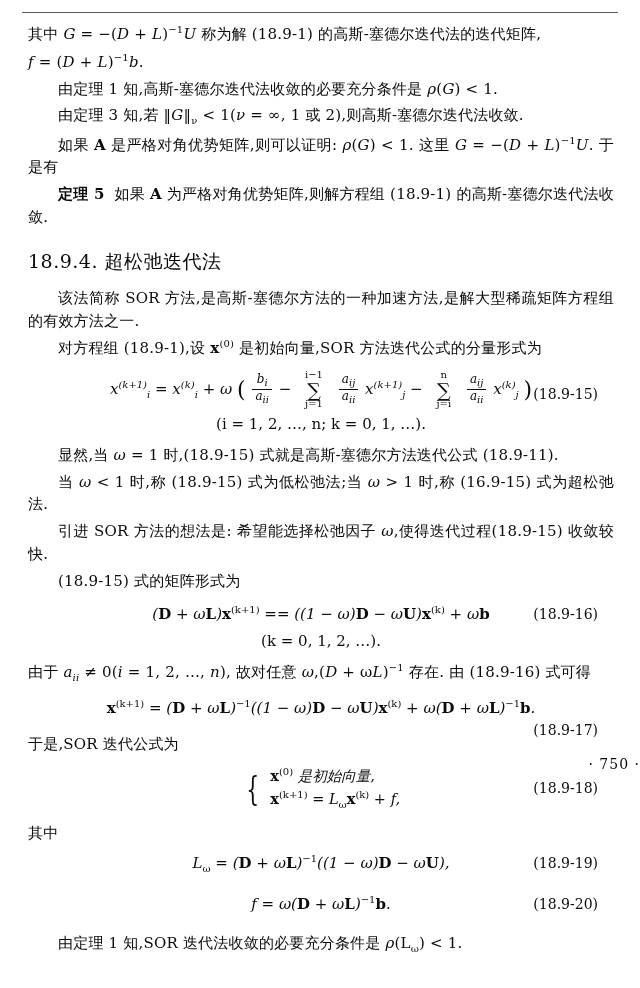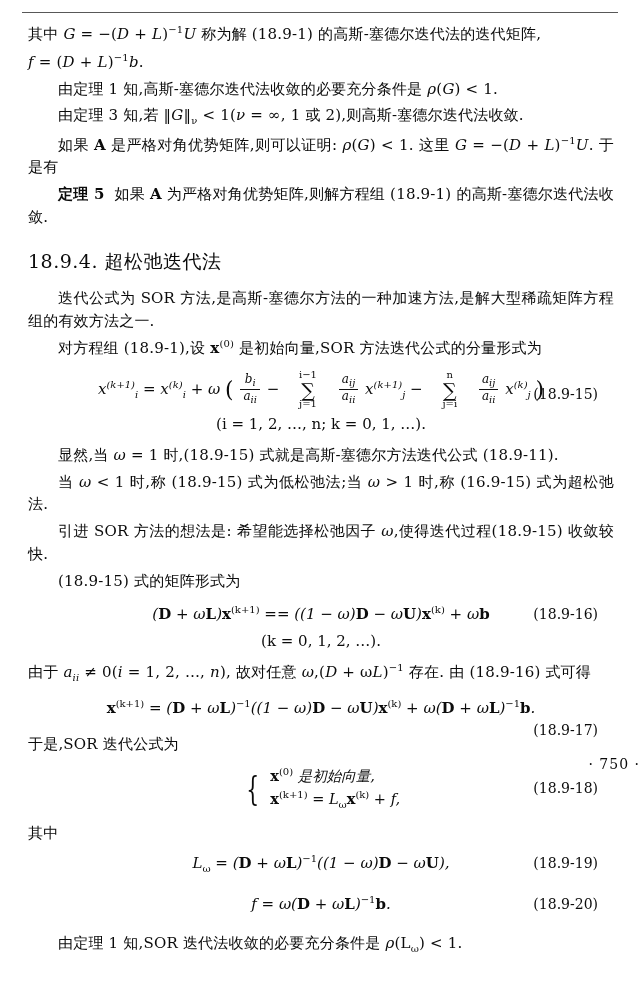--- a/index.html
+++ b/index.html
@@ -87,21 +87,21 @@
   }
   .frac .num { display: block; border-bottom: 1px solid #111; padding: 0 3px; }
   .frac .den { display: block; padding: 0 3px; }
   .sum {
     display: inline-block;
     vertical-align: middle;
     text-align: center;
     font-size: 10px;
     line-height: 1.05;
     font-style: normal;
-    margin: 0 15px;
+    margin: 0 9px;
   }
   .sum .big { display: block; font-size: 19px; line-height: .95; }
   .sup { font-size: 10px; vertical-align: super; font-style: italic; }
   .sub { font-size: 10px; vertical-align: sub; font-style: italic; }
   .supn { font-size: 10px; vertical-align: super; font-style: normal; }
   .subn { font-size: 10px; vertical-align: sub; font-style: normal; }
   .brace {
     display: inline-block;
     font-size: 34px;
     line-height: .6;
@@ -157,21 +157,21 @@
     </p>
 
     <p class="indent">
       <span class="bold">定理 5</span>
       &nbsp;如果 <span class="math bold">A</span> 为严格对角优势矩阵,则解方程组 (18.9-1) 的高斯-塞德尔迭代法收敛.
     </p>
 
     <h2 class="section">18.9.4. 超松弛迭代法</h2>
 
     <p class="indent">
-      迭代公式为 SOR 方法,是高斯-塞德尔方法的一种加速方法,是解大型稀疏矩阵方程组的有效方法之一.
+      该法简称 SOR 方法,是高斯-塞德尔方法的一种加速方法,是解大型稀疏矩阵方程组的有效方法之一.
     </p>
 
     <p class="indent">
       对方程组 (18.9-1),设 <span class="math bold">x</span><span class="supn">(0)</span> 是初始向量,SOR 方法迭代公式的分量形式为
     </p>
 
     <div class="eq-block">
       <span class="eq-line math">
         x<span class="sup">(k+1)</span><span class="sub">i</span> = x<span class="sup">(k)</span><span class="sub">i</span> + ω
         <span style="font-size:22px; vertical-align:middle; font-style:normal;">(</span>

